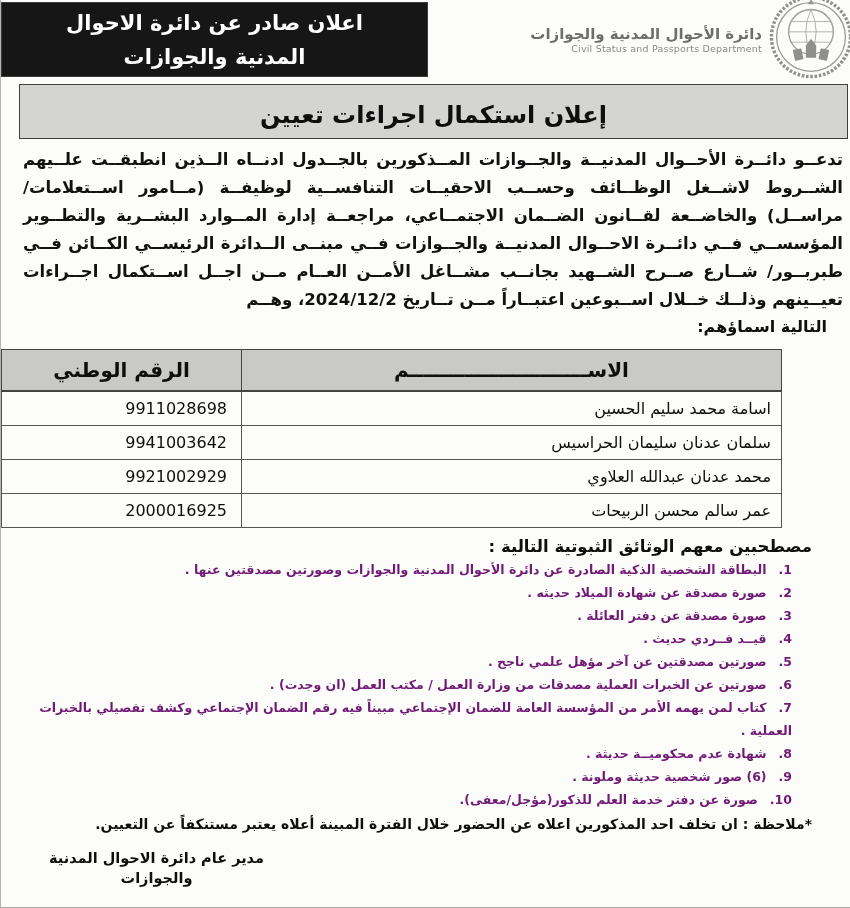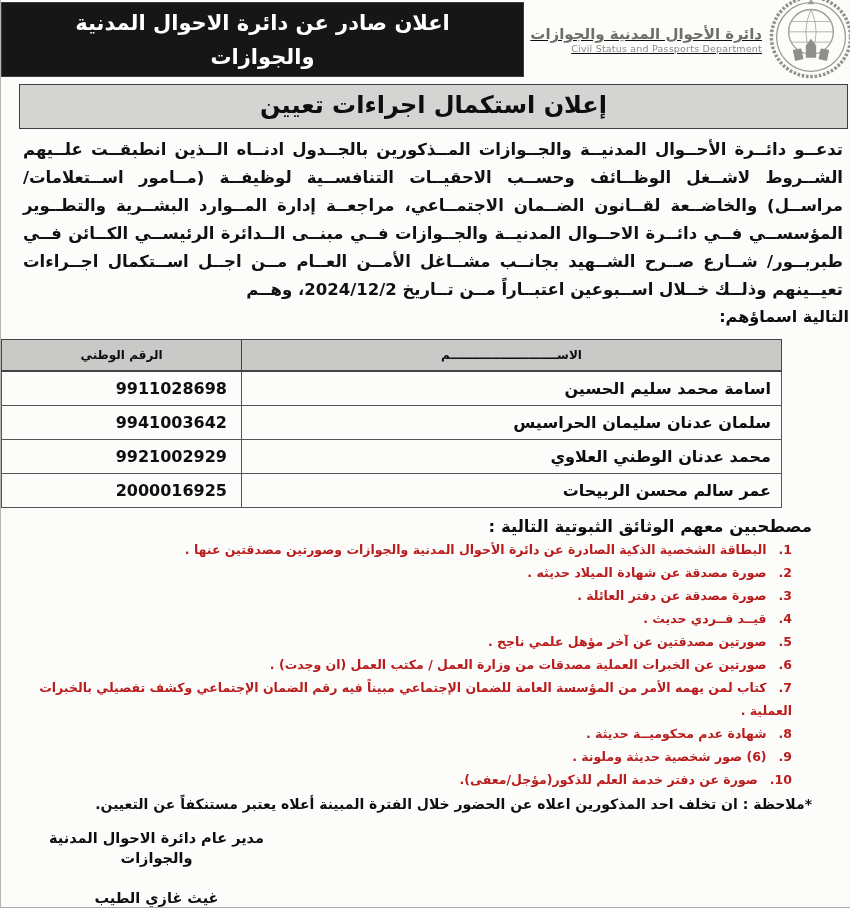--- a/index.html
+++ b/index.html
@@ -11,90 +11,90 @@
     font-family:"DejaVu Sans", sans-serif;
     color:#0e0e0e;
     box-sizing:border-box;
     border-left:1px solid #b5b5b2;
     border-bottom:1px solid #a8a8a5;
     overflow:hidden;
   }
   
   .top-row { display:flex; height:77px; align-items:stretch; padding-top:2px; box-sizing:border-box; }
   .banner {
-    width:523px; background:#161616; color:#fff;
+    width:427px; background:#161616; color:#fff;
     display:flex; align-items:center; justify-content:center;
     text-align:center; direction:rtl;
     font-weight:bold; font-size:21px; line-height:34px;
     padding:0 46px; box-sizing:border-box;
     box-shadow:inset 0 0 0 1px #3c3c3c;
   }
   .logo-area { flex:1; display:flex; align-items:center; justify-content:flex-end; }
-  .logo-text { text-align:right; margin-right:6px;text-decoration:underline; }
+  .logo-text { text-align:right; margin-right:6px; }
   .logo-arabic { direction:rtl; font-size:15px; font-weight:bold; color:#6d6d6b; line-height:18px; }
   .logo-english { font-size:9.5px; color:#8a8a88; letter-spacing:0.2px; }
   .emblem { width:86px; height:86px; margin:-6px -4px 0 0; flex:0 0 auto; }
   
   .title-bar {
     margin:7px 2px 0 18px;
     background:#d4d4d2;
     border:1px solid #3f3f3f;
     text-align:center; direction:rtl;
     font-weight:bold; font-size:24px;
-    padding:6px 0 9px 0;
+    padding:16px 0 9px 0;
   }
   
   .body-text {
     direction:rtl; text-align:justify;
     font-size:16.5px; font-weight:bold; line-height:28px;
     padding:7px 7px 0 22px; color:#111;
   }
   .names-intro {
     direction:rtl; text-align:right;
     font-size:16px; font-weight:bold; line-height:26px;
-    padding:0 1px;
+    padding:0 23px;
   }
   
   .roster {
     direction:rtl;
     border-collapse:collapse;
     margin:9px 35px 0 0;
     width:780px;
     table-layout:fixed;
   }
   .roster th {
     background:#c9c9c7;
     border:1px solid #444;
-    font-size:12px; font-weight:bold;
+    font-size:20px; font-weight:bold;
     padding:8px 6px; text-align:center;
     border-bottom-width:2px;
   }
   .roster td {
     border:1px solid #555;
-    font-size:16px; font-weight:bold;
+    font-size:16px; font-weight:normal;
     padding:7px 10px;
     background:#fcfcfa;
   }
   .col-name  { width:540px; }
   .col-id    { width:240px; }
   td.cell-name { text-align:right;margin-top:16px; }
   td.cell-id   { text-align:right; direction:ltr; padding-left:14px; padding-right:14px; }
   
   .docs-heading {
     direction:rtl; text-align:right;
     font-size:16.5px; font-weight:bold;
     padding:9px 38px 2px 0;
     margin-left:35px;
   }
   .doc-item {
     direction:rtl; text-align:right;
     font-size:12.5px; font-weight:bold;
     line-height:23px;
     padding-right:58px; padding-left:8px;
-    color:#b91c1c;
+    color:#701a75;
   }
   .doc-num { display:inline-block; margin-left:12px; }
   
   .note {
     direction:rtl; text-align:right;
     font-size:14px; font-weight:bold;
     padding:5px 38px 0 0;
   }
   
   .sig-block { margin:16px 0 0 28px; width:255px; }
@@ -149,21 +149,21 @@
     <tbody>
       <tr>
         <td class="cell-name">اسامة محمد سليم الحسين</td>
         <td class="cell-id">9911028698</td>
       </tr>
       <tr>
         <td class="cell-name">سلمان عدنان سليمان الحراسيس</td>
         <td class="cell-id">9941003642</td>
       </tr>
       <tr>
-        <td class="cell-name">محمد عدنان الوطني العلاوي</td>
+        <td class="cell-name">محمد عدنان عبدالله العلاوي</td>
         <td class="cell-id">9921002929</td>
       </tr>
       <tr>
         <td class="cell-name">عمر سالم محسن الربيحات</td>
         <td class="cell-id">2000016925</td>
       </tr>
     </tbody>
   </table>
 
   <div class="docs-heading">مصطحبين  معهم الوثائق الثبوتية التالية :</div>

